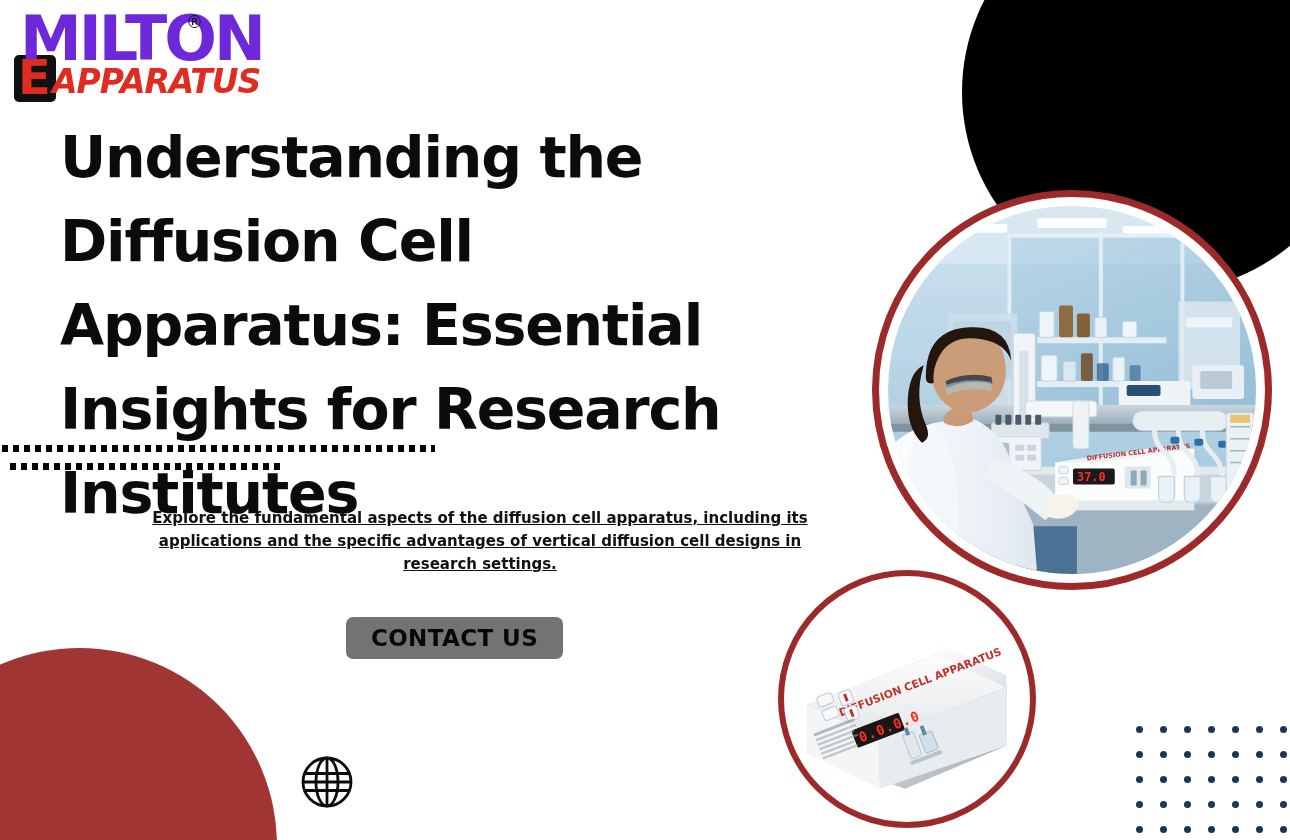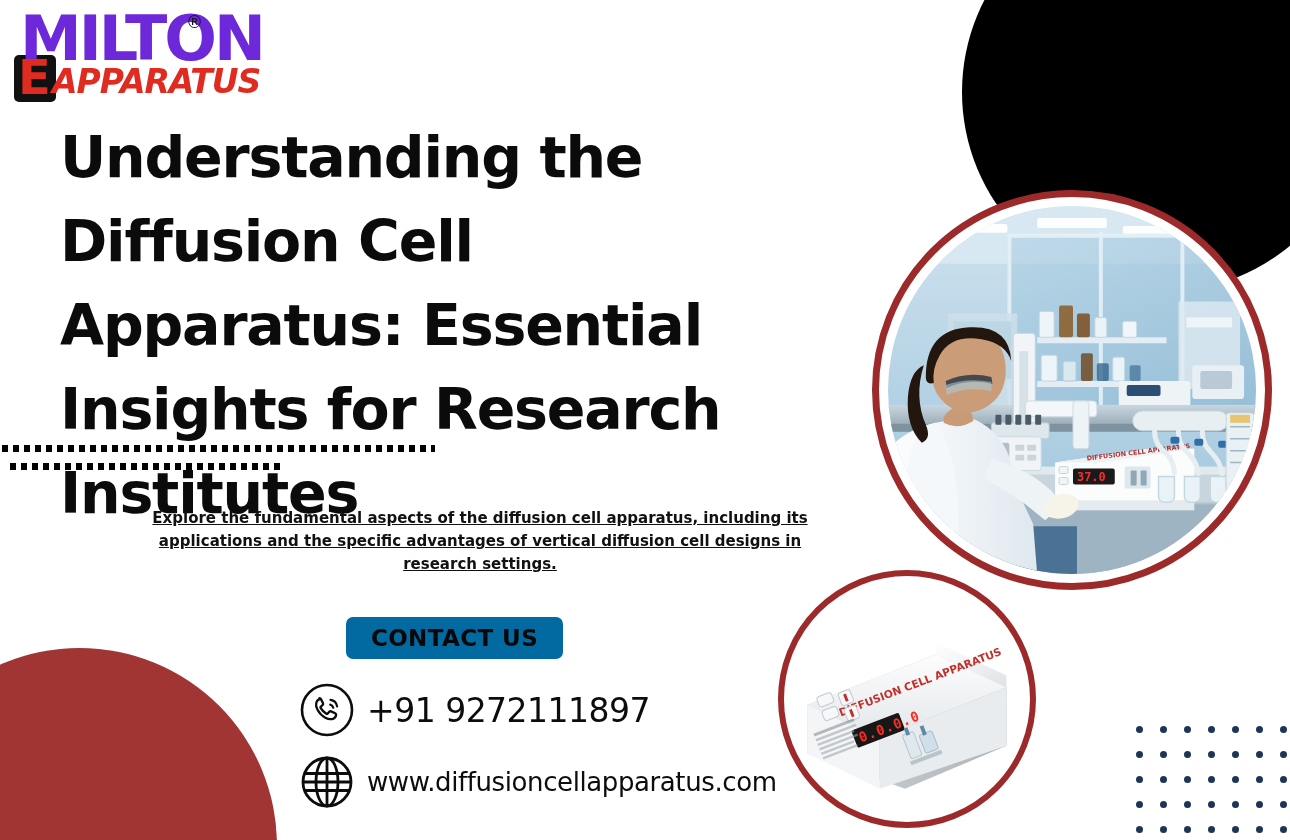--- a/index.html
+++ b/index.html
@@ -155,21 +155,21 @@
 
   
   .cta-button {
     position: absolute;
     left: 346px;
     top: 617px;
     width: 217px;
     height: 42px;
     border: none;
     border-radius: 7px;
-    background: #0369a1;
+    background: #737373;
     color: #080808;
     font-family: "DejaVu Sans", sans-serif;
     font-weight: bold;
     font-size: 23px;
     letter-spacing: 0.4px;
     cursor: pointer;
     padding: 0;
   }
 
   
@@ -285,46 +285,34 @@
     <div class="logo-e-letter">E</div>
     <div class="logo-enterprises">APPARATUS</div>
   </div>
 
   <h1 class="headline">Understanding the Diffusion Cell Apparatus: Essential Insights for Research Institutes</h1>
 
   <p class="subcopy">Explore the fundamental aspects of the diffusion cell apparatus, including its applications and the specific advantages of vertical diffusion cell designs in research settings.</p>
 
   <button class="cta-button">CONTACT US</button>
 
-  <div class="contact-row phone">
-    <span class="contact-icon">
-      <svg viewBox="0 0 56 56" aria-hidden="true">
-        <circle cx="28" cy="28" r="25" fill="none" stroke="#0c0c0c" stroke-width="2.6"></circle>
-        <path d="M21.5 17.2c-1.6 0-3.1 1.1-3.8 2.6-1.1 2.5-.4 5.6 1 8.2 1.7 3.2 4.4 6 7.6 7.7 2.6 1.4 5.7 2 8.2.9 1.5-.7 2.6-2.2 2.6-3.8 0-.7-.4-1.2-1-1.5l-4-1.9c-.7-.3-1.5-.1-2 .5l-1.4 1.7c-.3.4-.9.5-1.3.2-2.4-1.5-4.4-3.5-5.8-5.9-.3-.5-.2-1 .2-1.3l1.7-1.4c.6-.5.8-1.3.5-2l-1.9-4c-.3-.6-.9-1-1.6-1z" fill="none" stroke="#0c0c0c" stroke-width="2.3" stroke-linejoin="round"></path>
-        <path d="M31.5 17.8c3.4.5 6.1 3.2 6.6 6.6" fill="none" stroke="#0c0c0c" stroke-width="2.2" stroke-linecap="round"></path>
-        <path d="M31.2 22.6c1.5.4 2.7 1.6 3.1 3.1" fill="none" stroke="#0c0c0c" stroke-width="2.2" stroke-linecap="round"></path>
-      </svg>
-    </span>
-    <span class="contact-text">+91 9272111897</span>
-  </div>
 
   <div class="contact-row web">
     <span class="contact-icon">
       <svg viewBox="0 0 56 56" aria-hidden="true">
         <g fill="none" stroke="#0c0c0c" stroke-width="2.8">
           <circle cx="28" cy="28" r="24"></circle>
           <ellipse cx="28" cy="28" rx="11" ry="24"></ellipse>
           <line x1="28" y1="4" x2="28" y2="52"></line>
           <line x1="5.4" y1="19.5" x2="50.6" y2="19.5"></line>
           <line x1="4" y1="28" x2="52" y2="28"></line>
           <line x1="5.4" y1="36.5" x2="50.6" y2="36.5"></line>
         </g>
       </svg>
     </span>
-    <span class="contact-text">www.diffusioncellapparatus.com</span>
   </div>
 
   <div class="photo-circle photo-lab">
     <div class="photo-inner">
       <svg viewBox="0 0 370 370" preserveAspectRatio="xMidYMid slice" aria-hidden="true">
         <defs>
           <linearGradient id="labBg" x1="0" y1="0" x2="0" y2="1">
             <stop offset="0" stop-color="#cfe2ee"></stop>
             <stop offset="0.45" stop-color="#b7d4e6"></stop>
             <stop offset="1" stop-color="#9dc3da"></stop>

